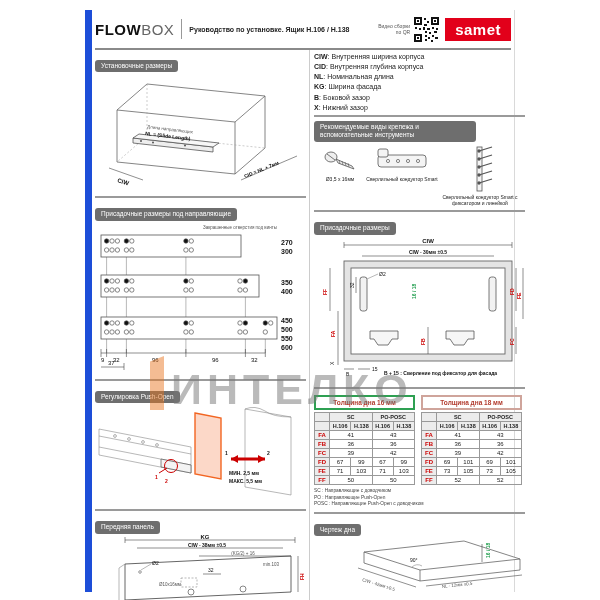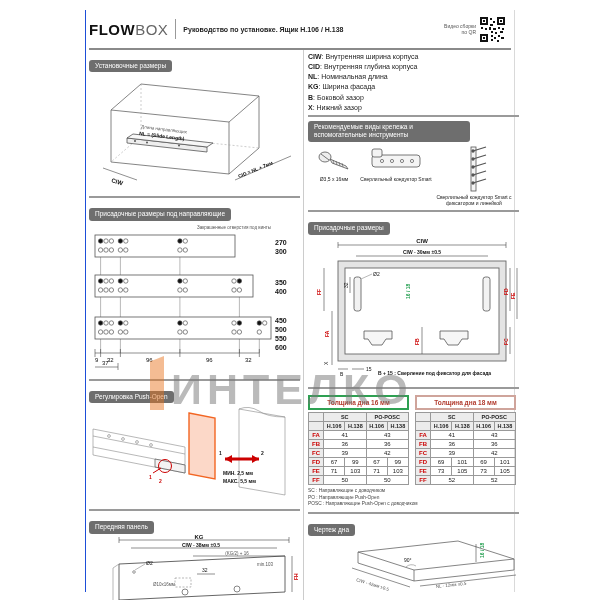--- a/index.html
+++ b/index.html
@@ -1,17 +1,17 @@
 <!DOCTYPE html>
 <html><head>
 <meta charset="utf-8">
 <style>
   html,body{margin:0;padding:0;}
   body{width:600px;height:600px;background:#fff;font-family:"Liberation Sans","DejaVu Sans",sans-serif;color:#222;position:relative;overflow:hidden;}
-  .page{position:absolute;left:85px;top:10px;width:430px;height:582px;border-left:1px solid #1d4ed8;border-right:1px solid #d9d9d9;padding:0 3px;box-sizing:border-box;background:#fff;}
+  .page{position:absolute;left:85px;top:10px;width:430px;height:582px;border-left:7px solid #1d4ed8;border-right:1px solid #d9d9d9;padding:0 3px;box-sizing:border-box;background:#fff;}
   
   .hdr{display:flex;align-items:center;height:38px;border-bottom:2px solid #8a8a8a;}
   .brand{font-size:15px;letter-spacing:.5px;white-space:nowrap;}
   .brand b{font-weight:bold;color:#111;}
   .brand span{font-weight:300;color:#666;}
   .vdiv{width:1px;height:20px;background:#999;margin:0 7px;}
   .title{font-size:7px;font-weight:bold;flex:1;}
   .qrcap{font-size:5px;color:#555;width:34px;text-align:right;margin-right:3px;line-height:1.2;}
   .samet{background:#e2001a;color:#fff;font-weight:bold;font-size:15px;padding:4px 10px;letter-spacing:.5px;line-height:1;}
   
@@ -95,20 +95,21 @@
           <rect x="21" y="15" width="3" height="2"></rect>
         <rect x="12" y="19" width="2" height="2"></rect>
           <rect x="15" y="21" width="2" height="2"></rect>
           <rect x="19" y="19" width="2" height="2"></rect>
         <rect x="22" y="21" width="3" height="2"></rect>
           <rect x="12" y="23" width="2" height="2"></rect>
           <rect x="18" y="24" width="2" height="2"></rect>
       </g>
     </svg>
     <div style="width:5px"></div>
+    <div class="samet">samet</div>
   </div>
 
   <div class="cols">
 
     <div class="col l">
 
       <div class="sec">
         <div class="chip">Установочные размеры</div>
         <svg width="211" height="116" viewBox="0 0 211 116">
           <g class="ln">

